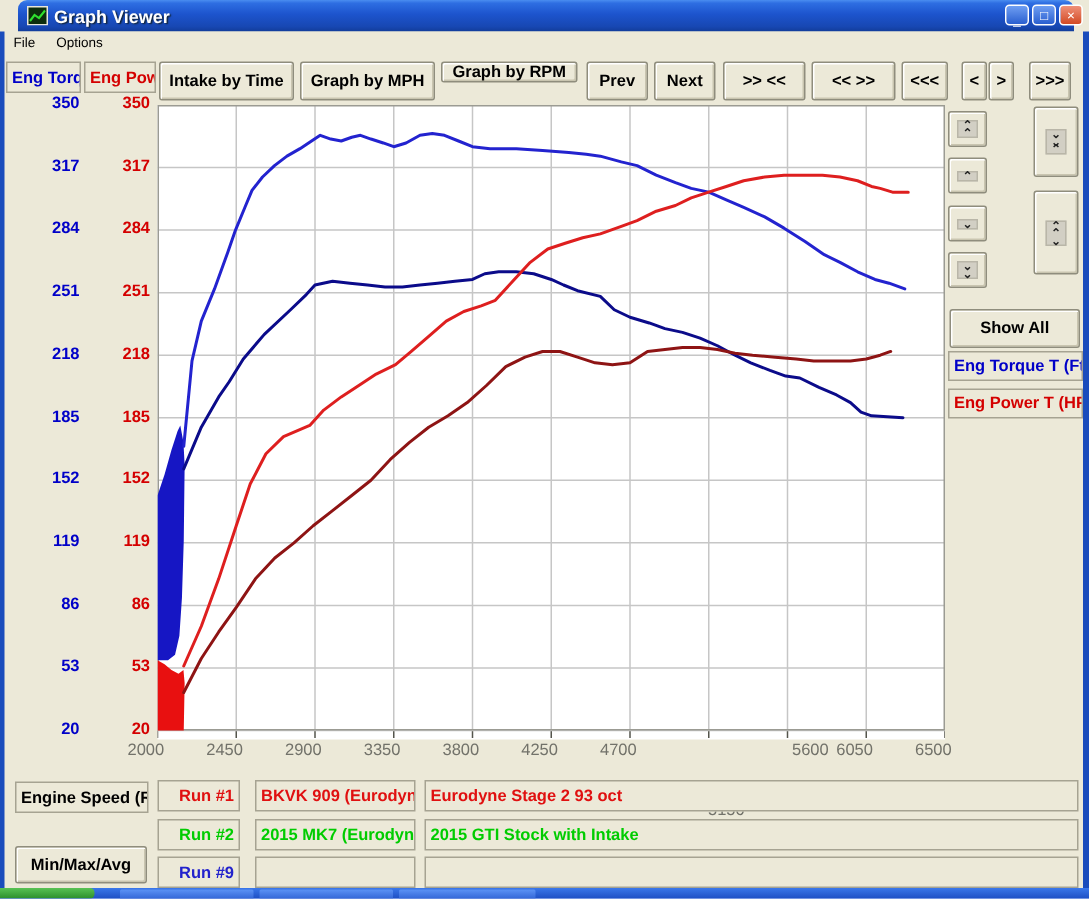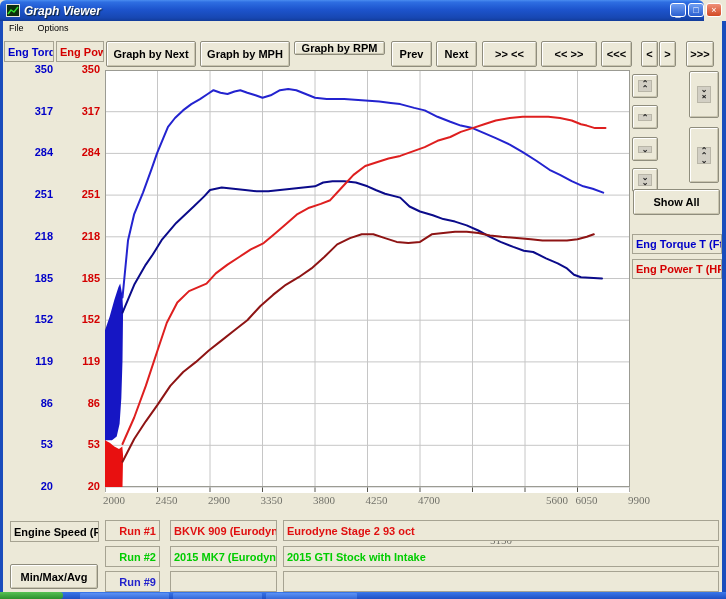--- a/index.html
+++ b/index.html
@@ -1,22 +1,22 @@
 <!DOCTYPE html>
 <html><head>
 <meta charset="utf-8">
 <style>
   * { margin:0; padding:0; box-sizing:border-box; }
   html,body { width:726px; height:599px; overflow:hidden; }
   body { font-family:"Liberation Sans", sans-serif; background:#2258d5; position:relative; }
   .window { position:absolute; left:0; top:0; width:726px; height:592px; background:#ece9d8; }
   .titlebar {
-    position:absolute; left:0; top:0; width:704px; height:21px;
+    position:absolute; left:12px; top:0; width:704px; height:21px;
     background:linear-gradient(180deg,#4a8df0 0%,#2e6ee2 10%,#1d54cd 45%,#1747b2 85%,#123c99 100%);
-    border-radius:6px 6px 0 0; display:flex; align-items:center; padding:0 4px;font-style:italic;
+    border-radius:6px 6px 0 0; display:flex; align-items:center; padding:0 4px;
   }
   .titleicon { width:14px; height:13px; margin:0 4px 0 2px; }
   .titletext { color:#fff; font-weight:bold; font-size:12px; text-shadow:1px 1px 1px #123; white-space:nowrap; }
   .wbtns { position:absolute; right:4px; top:3px; display:flex; gap:2px; }
   .wbtn {
     width:16px; height:14px; border:1px solid #fff; border-radius:3px;
     background:linear-gradient(180deg,#6f9ef2,#2a5fd0); color:#fff; font-size:9px;
     display:flex; align-items:center; justify-content:center; line-height:1; cursor:default;
   }
   .wbtn.close { background:linear-gradient(180deg,#ef9078,#d24a24); }
@@ -29,21 +29,21 @@
     box-shadow: inset 1px 1px 0 #ffffff, inset -1px -1px 0 #c9c5b0;
     font-size:11px; font-weight:bold; color:#000;
     display:flex; align-items:center; justify-content:center; white-space:nowrap; cursor:default;
   }
   .fieldbox {
     position:absolute; border:1px solid #a6a392; background:#ece9d8;
     font-size:11px; font-weight:bold; overflow:hidden; white-space:nowrap;
     display:flex; align-items:center; padding:0 3px;
   }
   .ylab { position:absolute; font-size:11px; font-weight:bold; text-align:right; }
-  .xlab { position:absolute; font-size:11px; color:#72726a; text-align:right;font-family:Liberation Serif, serif; }
+  .xlab { position:absolute; font-size:11px; color:#72726a; text-align:left; }
   .plot { position:absolute; left:105px; top:70px; width:525px; height:423px; background:#fff; }
   .glyphbox { background:#d2cfc4; border:1px solid #b9b6a8; padding:0 3px; display:flex; flex-direction:column; align-items:center; justify-content:center; }
   .glyphbox span { font-size:8px; line-height:5px; color:#222; }
   .taskbar { position:absolute; left:0; top:592px; width:726px; height:7px;
     background:linear-gradient(180deg,#3a77ea,#1f50c4); }
   .startbtn { position:absolute; left:0; top:0; width:63px; height:7px;
     background:linear-gradient(180deg,#58c254,#2c8f2c); border-radius:0 3px 3px 0; }
   .taskitem { position:absolute; top:1px; height:6px; background:linear-gradient(180deg,#5b92f5,#3568d8); border-radius:1px 1px 0 0; }
 </style>
 </head>
@@ -80,21 +80,21 @@
   <div class="sideborder" style="left:722px;top:21px;width:4px;height:571px;"></div>
 
   <div class="fieldbox" style="left:4px;top:41px;width:50px;height:21px;">
     <span id="hdr-torque" style="color: rgb(0, 0, 200);">Eng Torqu</span>
   </div>
   <div class="fieldbox" style="left:56px;top:41px;width:48px;height:21px;">
     <span id="hdr-power" style="color: rgb(212, 0, 0);">Eng Powe</span>
   </div>
 
   <div id="toolbar">
-      <div class="btn" style="left: 106px; top: 41px; width: 90px; height: 26px;">Graph by Next</div>
+      <div class="btn" style="left: 106px; top: 41px; width: 90px; height: 26px;">Intake by Time</div>
       <div class="btn" style="left: 200px; top: 41px; width: 90px; height: 26px;">Graph by MPH</div>
       <div class="btn" style="left: 294px; top: 41px; width: 91px; height: 14px;">Graph by RPM</div>
       <div class="btn" style="left: 391px; top: 41px; width: 41px; height: 26px;">Prev</div>
       <div class="btn" style="left: 436px; top: 41px; width: 41px; height: 26px;">Next</div>
       <div class="btn" style="left: 482px; top: 41px; width: 55px; height: 26px;">&gt;&gt; &lt;&lt;</div>
       <div class="btn" style="left: 541px; top: 41px; width: 56px; height: 26px;">&lt;&lt; &gt;&gt;</div>
       <div class="btn" style="left: 601px; top: 41px; width: 31px; height: 26px;">&lt;&lt;&lt;</div>
       <div class="btn" style="left: 641px; top: 41px; width: 17px; height: 26px;">&lt;</div>
       <div class="btn" style="left: 659px; top: 41px; width: 17px; height: 26px;">&gt;</div>
       <div class="btn" style="left: 686px; top: 41px; width: 28px; height: 26px;">&gt;&gt;&gt;</div>
@@ -174,21 +174,21 @@
       <div class="xlab" style="left: 85px; top: 494px; width: 40px;">2000</div>
       <div class="xlab" style="left: 137.5px; top: 494px; width: 40px;">2450</div>
       <div class="xlab" style="left: 190px; top: 494px; width: 40px;">2900</div>
       <div class="xlab" style="left: 242.5px; top: 494px; width: 40px;">3350</div>
       <div class="xlab" style="left: 295px; top: 494px; width: 40px;">3800</div>
       <div class="xlab" style="left: 347.5px; top: 494px; width: 40px;">4250</div>
       <div class="xlab" style="left: 400px; top: 494px; width: 40px;">4700</div>
       <div class="xlab" style="left: 472px; top: 494px; width: 40px; margin-top: 40px;">5150</div>
       <div class="xlab" style="left: 505px; top: 494px; width: 40px; margin-left: 23px;">5600</div>
       <div class="xlab" style="left: 557.5px; top: 494px; width: 40px;">6050</div>
-      <div class="xlab" style="left: 610px; top: 494px; width: 40px;">9900</div>
+      <div class="xlab" style="left: 610px; top: 494px; width: 40px;">6500</div>
     </div>
 
   <div id="spincol1">
       <div class="btn" style="left: 632px; top: 74px; width: 26px; height: 24px;">
         <div class="glyphbox">
           <span>⌃</span>
           <span>⌃</span>
         </div>
       </div>
       <div class="btn" style="left: 632px; top: 105px; width: 26px; height: 24px;">
@@ -217,21 +217,21 @@
         </div>
       </div>
       <div class="btn" style="left: 689px; top: 127px; width: 30px; height: 56px;">
         <div class="glyphbox">
           <span>⌃</span>
           <span>⌃</span>
           <span>⌄</span>
         </div>
       </div>
     </div>
-  <div class="btn" style="left:633px;top:189px;width:87px;height:26px;">
+  <div class="btn" style="left:633px;top:206px;width:87px;height:26px;">
     <span>Show All</span>
   </div>
   <div class="fieldbox" style="left:632px;top:234px;width:90px;height:20px;">
     <span id="legend0" style="color: rgb(0, 0, 200);">Eng Torque T (Ft-L</span>
   </div>
   <div class="fieldbox" style="left:632px;top:259px;width:90px;height:20px;">
     <span id="legend1" style="color: rgb(212, 0, 0);">Eng Power T (HP)</span>
   </div>
 
   <div class="fieldbox" style="left:10px;top:521px;width:89px;height:21px;">

